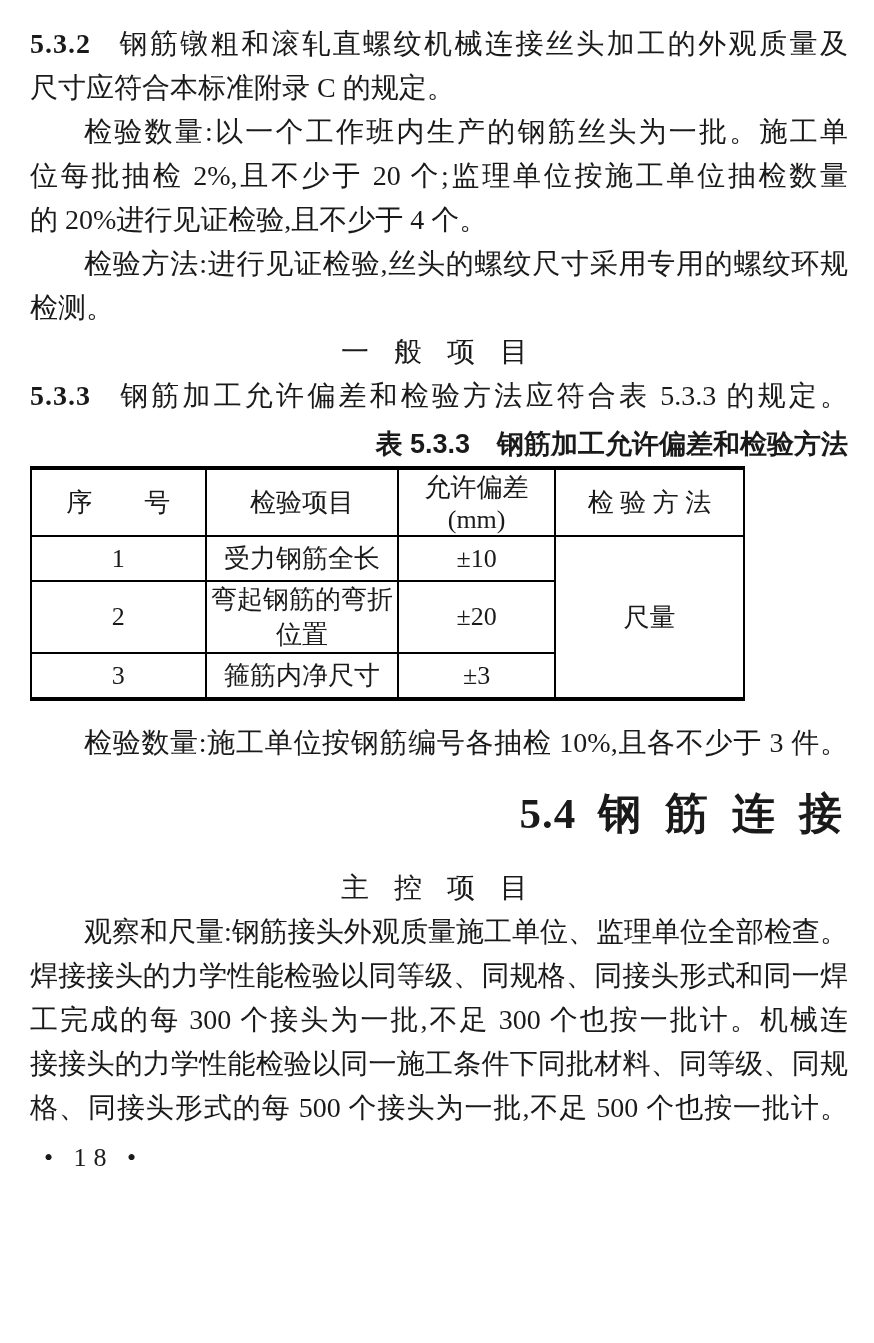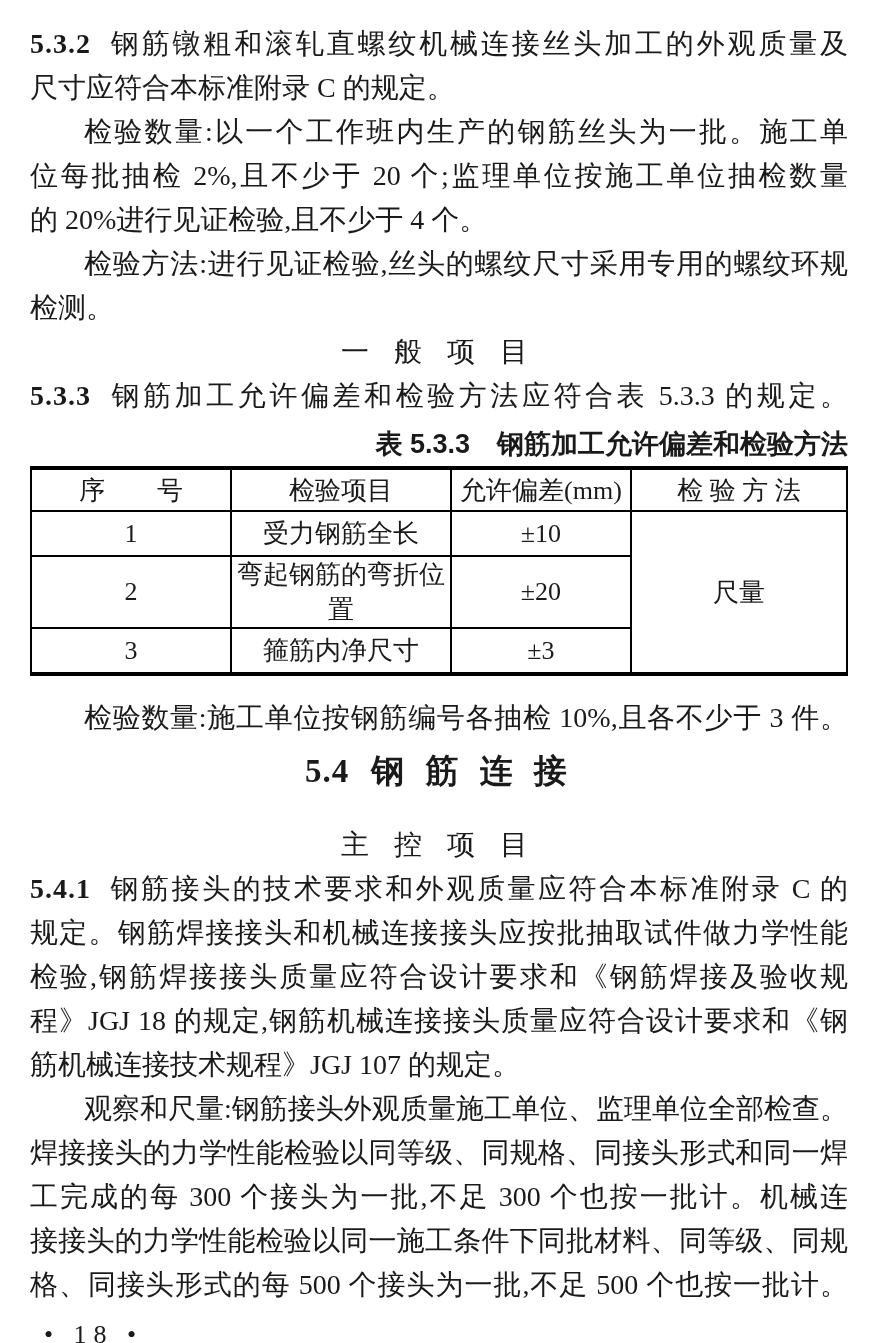--- a/index.html
+++ b/index.html
@@ -18,21 +18,21 @@
     line-height: 44px;
     text-align: justify;
     text-align-last: justify;
     overflow: hidden;
     white-space: normal;
   }
   .line.last { text-align-last: left; }
   .ind { text-indent: 54px; }
   .num {
     font-weight: bold;
-    margin-right: 17px;
+    margin-right: 26px;
     letter-spacing: 1px;
   }
 
   
   .h-kai {
     font-size: 28px;
     line-height: 44px;
     text-align: center;
     letter-spacing: 9px;
   }
@@ -42,21 +42,21 @@
   .tbl-title {
     font-family: "Liberation Sans", "DejaVu Sans", sans-serif;
     font-weight: bold;
     font-size: 27px;
     line-height: 44px;
     text-align: right;
     margin-top: 4px;
   }
 
   table.dev-table {
-    width: 818px;
+    width: 715px;
     border-collapse: collapse;
     table-layout: fixed;
     border: 2px solid #000;
     border-top-width: 4px;
     border-bottom-width: 4px;
   }
   .dev-table th, .dev-table td {
     border: 2px solid #000;
     text-align: center;
     vertical-align: middle;
@@ -68,25 +68,25 @@
   .dev-table td { height: 43px; }
   .col-seq { width: 24.5%; }
   .col-item { width: 27%; }
   .col-dev { width: 22%; }
   .col-method { width: 26.5%; }
 
   .after-table { margin-top: 20px; }
 
   
   .h-sec {
-    margin-top: 7px;
-    text-align: center;
+    margin-top: 24px;
+    text-align: right;
     font-family: "Liberation Sans", "DejaVu Sans", sans-serif;
     font-weight: bold;
-    font-size: 33px;
+    font-size: 43px;
     line-height: 48px;
   }
   .h-sec .sec-num {
     font-family: "Liberation Serif", "DejaVu Serif", serif;
     font-weight: bold;
     margin-right: 22px;
     letter-spacing: 1px;
   }
   .h-sec .sec-title { letter-spacing: 6px; }
 
@@ -155,27 +155,20 @@
     </table>
 
   <div class="para after-table">
     <div class="line ind">检验数量:施工单位按钢筋编号各抽检 10%,且各不少于 3 件。</div>
   </div>
 
   <div class="h-sec"><span class="sec-num">5.4</span><span class="sec-title">钢 筋 连 接</span></div>
 
   <div class="h-kai master">主 控 项 目</div>
 
-  <div class="para">
-    <div class="line"><span class="num">5.4.1</span><span>钢筋接头的技术要求和外观质量应符合本标准附录 C 的</span></div>
-    <div class="line">规定。钢筋焊接接头和机械连接接头应按批抽取试件做力学性能</div>
-    <div class="line">检验,钢筋焊接接头质量应符合设计要求和《钢筋焊接及验收规</div>
-    <div class="line">程》JGJ 18 的规定,钢筋机械连接接头质量应符合设计要求和《钢</div>
-    <div class="line last">筋机械连接技术规程》JGJ 107 的规定。</div>
-  </div>
 
   <div class="para">
     <div class="line ind">观察和尺量:钢筋接头外观质量施工单位、监理单位全部检查。</div>
     <div class="line">焊接接头的力学性能检验以同等级、同规格、同接头形式和同一焊</div>
     <div class="line">工完成的每 300 个接头为一批,不足 300 个也按一批计。机械连</div>
     <div class="line">接接头的力学性能检验以同一施工条件下同批材料、同等级、同规</div>
     <div class="line">格、同接头形式的每 500 个接头为一批,不足 500 个也按一批计。</div>
   </div>
 
   <div class="footer">• 18 •</div>

